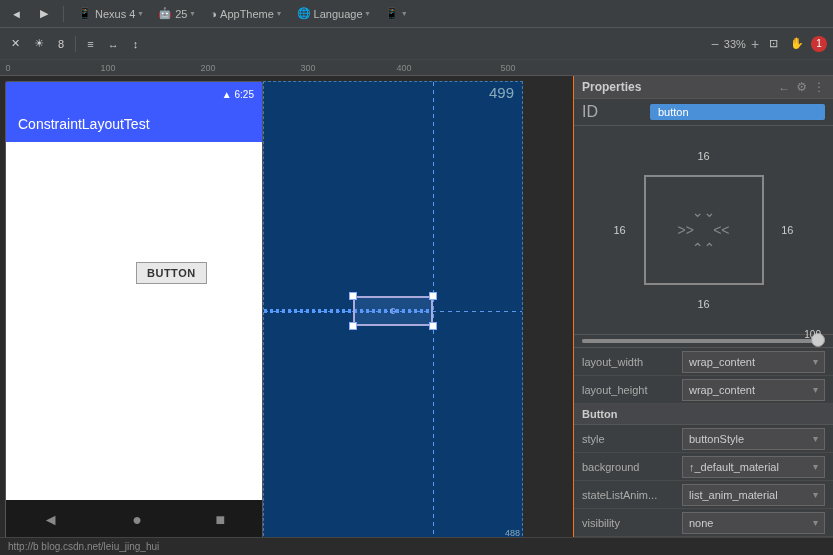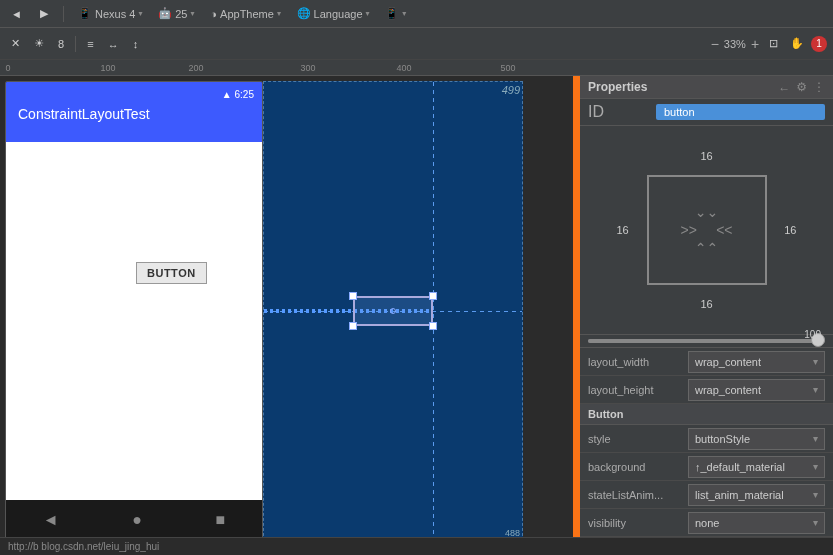--- a/index.html
+++ b/index.html
@@ -128,21 +128,21 @@
       align-items: center;
       justify-content: flex-end;
       padding: 0 8px;
       gap: 4px;
     }
     .status-icons { color: white; font-size: 10px; display: flex; gap: 3px; align-items: center; }
     .phone-title-bar {
       background: #3d5afe;
       height: 36px;
       display: flex;
-      align-items: flex-start;
+      align-items: center;
       padding: 0 12px;
     }
     .phone-title { color: white; font-size: 14px; font-weight: 500; }
     .phone-content {
       background: white;
       flex: 1;
       height: calc(100% - 60px - 40px);
       position: relative;
     }
     .phone-button {
@@ -238,38 +238,37 @@
       background: white;
       border: 1px solid #88aaff;
     }
     .bp-handle.tl { top: calc(50% - 15px); left: calc(50% - 40px); transform: translate(-50%,-50%); }
     .bp-handle.tr { top: calc(50% - 15px); left: calc(50% + 40px); transform: translate(-50%,-50%); }
     .bp-handle.bl { top: calc(50% + 15px); left: calc(50% - 40px); transform: translate(-50%,-50%); }
     .bp-handle.br { top: calc(50% + 15px); left: calc(50% + 40px); transform: translate(-50%,-50%); }
     .bp-label {
       position: absolute;
       top: 2px;
-      right: 2px;
+      right: 8px;
       color: #8ab;
-      font-size: 11px;
-      font-style: italic;
+      font-size: 15px;
     }
     .bp-label2 {
       position: absolute;
       bottom: 2px;
       right: 2px;
       color: #8ab;
       font-size: 9px;
     }
 
     
     .properties-panel {
       width: 260px;
       background: #3c3f41;
-      border-left: 7px solid #f97316;
+      border-left: 1px solid #f97316;
       display: flex;
       flex-direction: column;
       overflow-y: auto;
       flex-shrink: 0;
     }
     .props-header {
       background: #4a4a4c;
       padding: 4px 8px;
       display: flex;
       align-items: center;
@@ -489,21 +488,21 @@
     <span class="zoom-btn">+</span>
     <span class="tool-btn">⊡</span>
     <span class="tool-btn">✋</span>
     <span class="red-badge">1</span>
   </div>
 </div>
 
 <div class="ruler">
   <span class="ruler-label" style="left:8px">0</span>
   <span class="ruler-label" style="left:108px">100</span>
-  <span class="ruler-label" style="left:196px">200</span>
+  <span class="ruler-label" style="left:208px">200</span>
   <span class="ruler-label" style="left:308px">300</span>
   <span class="ruler-label" style="left:404px">400</span>
   <span class="ruler-label" style="left:508px">500</span>
 </div>
 
 <div class="main-area">
 
   <div class="canvas-area">
 
     <div class="phone-frame">

